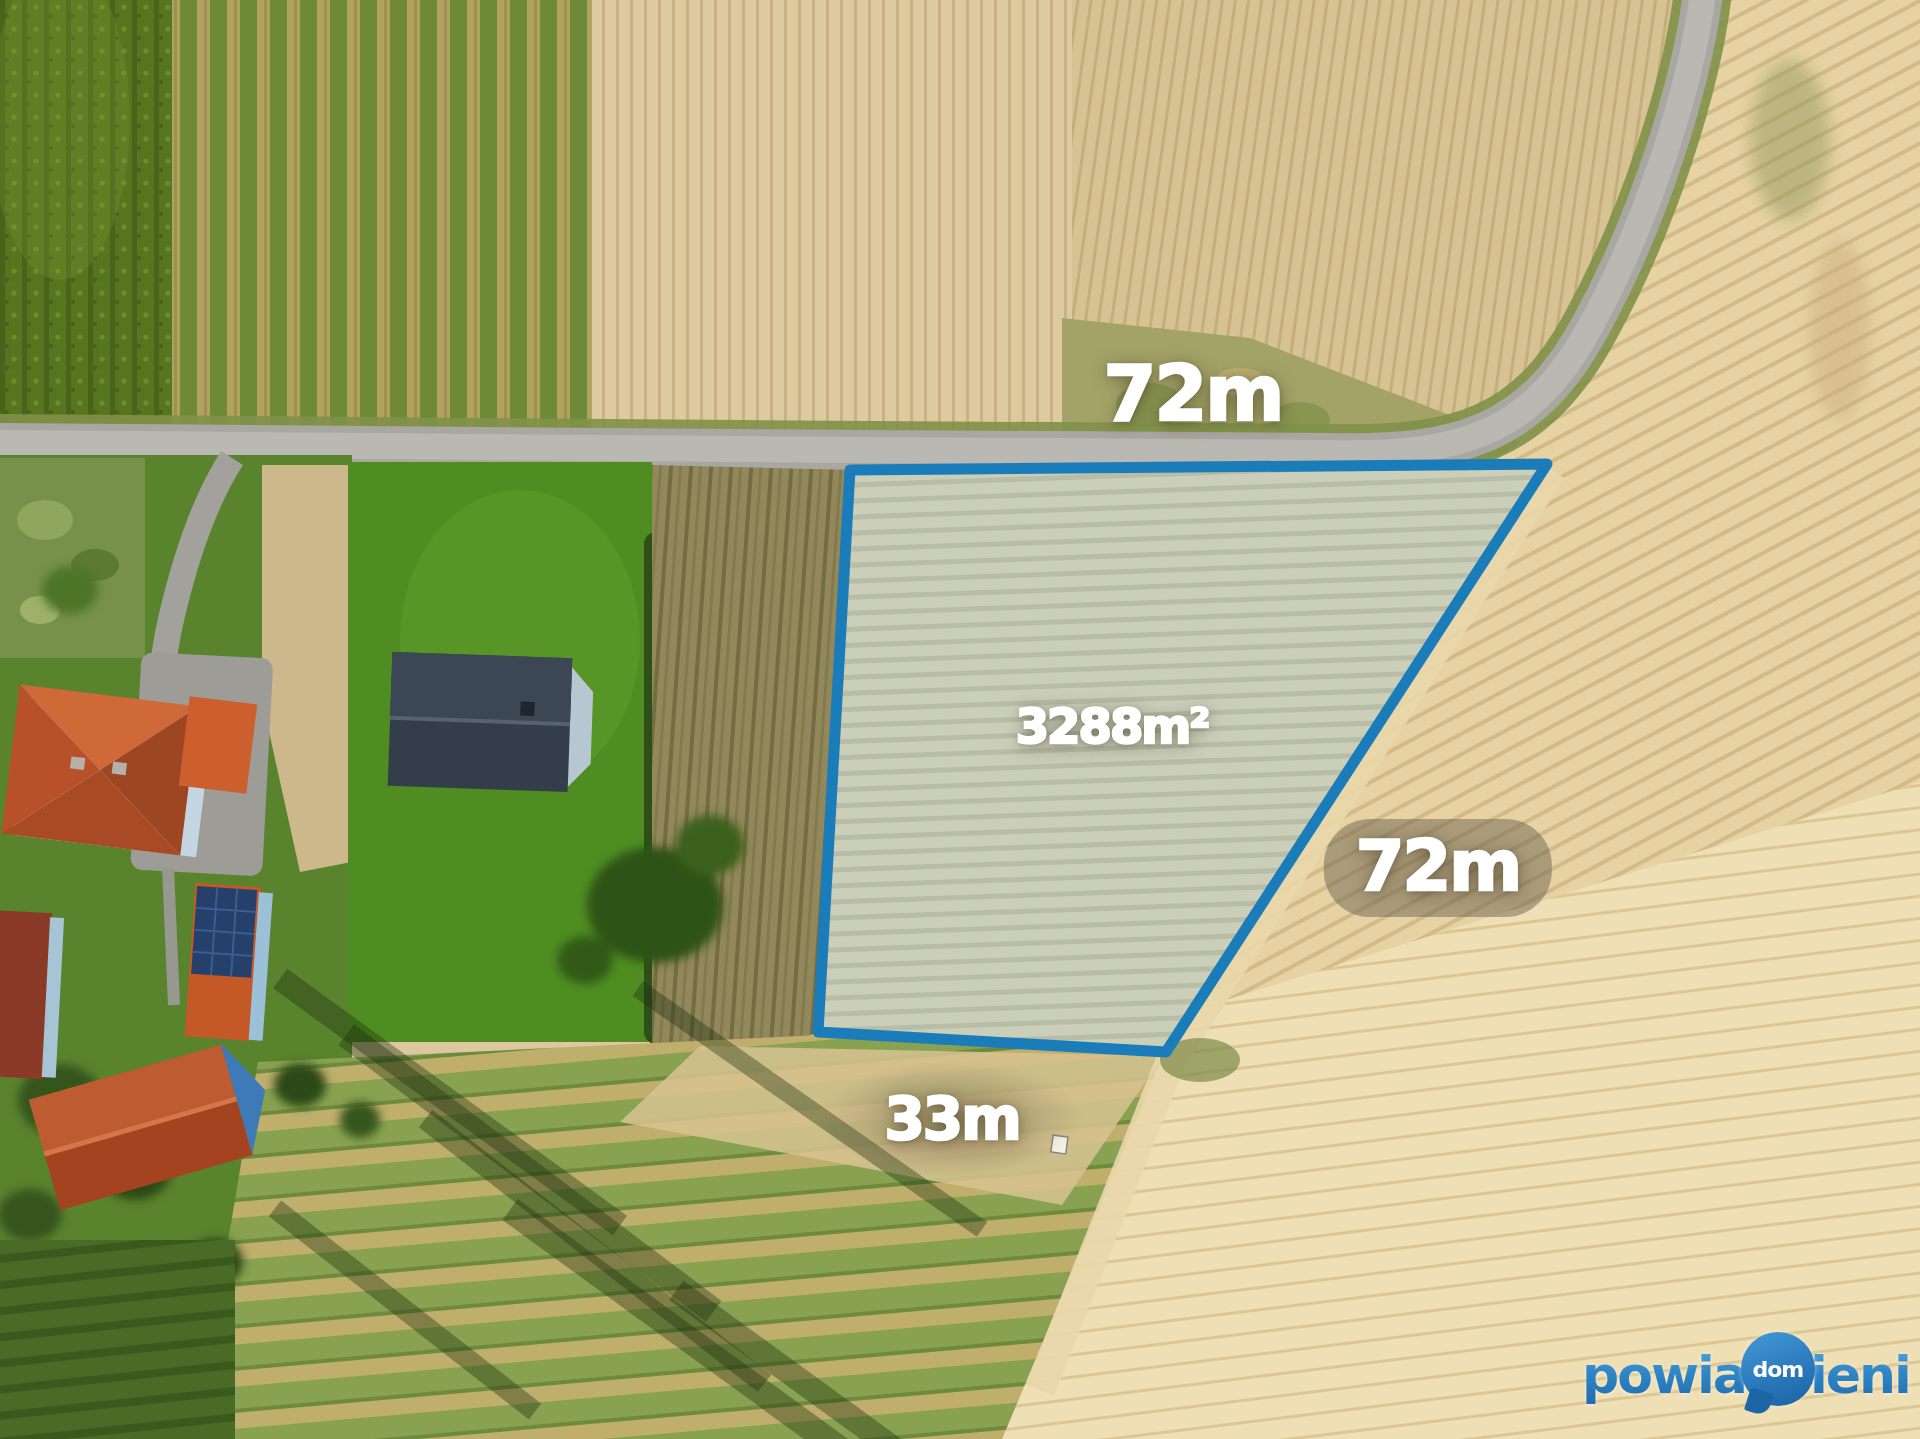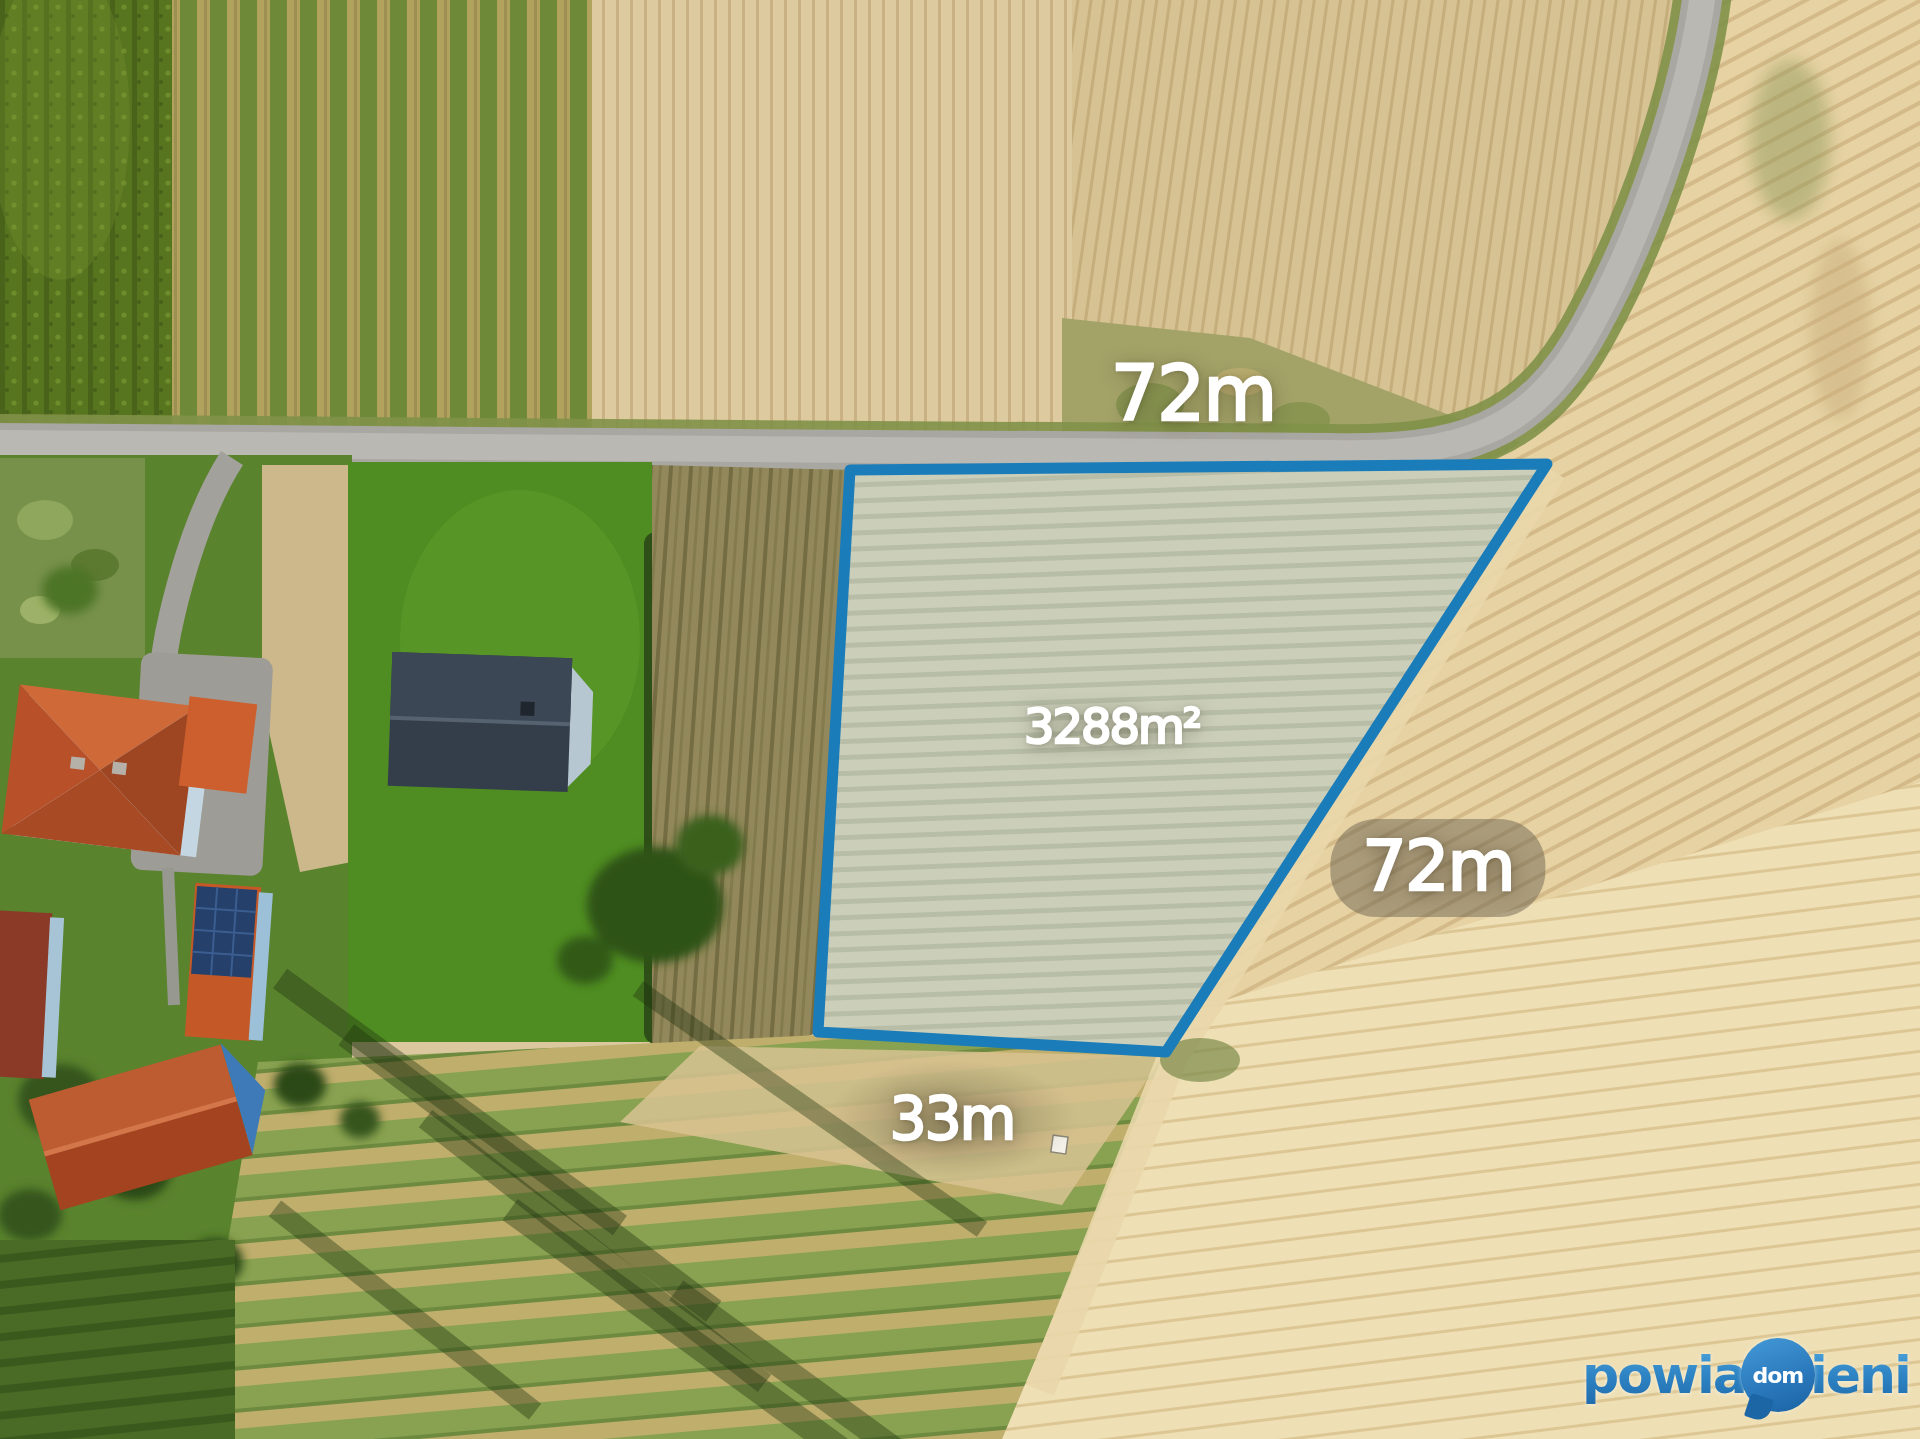--- a/index.html
+++ b/index.html
@@ -1,30 +1,30 @@
 <!DOCTYPE html>
 <html><head>
 <meta charset="utf-8">
 <style>
   html,body{margin:0;padding:0;background:#222;}
   #stage{position:relative;width:1920px;height:1439px;overflow:hidden;
          font-family:"DejaVu Sans","Liberation Sans",sans-serif;}
   #scene{position:absolute;left:0;top:0;}
   .dim-label{position:absolute;transform:translate(-50%,-50%);color:#fff;
-    font-weight:400;letter-spacing:-2px;white-space:nowrap;line-height:1;
+    font-weight:700;letter-spacing:-2px;white-space:nowrap;line-height:1;
     -webkit-text-stroke:2.5px #ffffff;
     text-shadow:0 3px 18px rgba(52,44,22,.55),0 1px 5px rgba(52,44,22,.35);}
   .lbl-top{left:1193px;top:394px;font-size:76px;}
   .lbl-left{left:722px;top:747px;font-size:78px;}
   .lbl-area{left:1112px;top:726px;font-size:48px;}
   .lbl-right{left:1438px;top:868px;font-size:70px;
     background:rgba(104,96,78,.48);border-radius:46px;padding:12px 32px 16px;}
   .lbl-bottom{left:952px;top:1119px;font-size:58px;padding:30px 64px;
     background:radial-gradient(closest-side,rgba(86,78,58,.45),rgba(86,78,58,0));}
-  #logo{position:absolute;left:1582px;top:1332px;display:flex;align-items:center;
+  #logo{position:absolute;left:1582px;top:1332px;display:flex;
     height:86px;}
   .logo-text{font-size:52px;font-weight:700;letter-spacing:-2px;line-height:86px;
     background:linear-gradient(180deg,#5fb5e6 0%,#2e84c4 50%,#1a61a3 100%);
     -webkit-background-clip:text;background-clip:text;color:transparent;
     filter:drop-shadow(0 1px 2px rgba(255,255,255,.55));}
   #logo-bubble{position:relative;width:74px;height:74px;margin:0 -5px;flex:none;
     border-radius:50%;z-index:2;
     background:linear-gradient(160deg,#459ad7 0%,#2b7abd 55%,#1a62a3 100%);
     box-shadow:0 0 4px rgba(255,255,255,.5);}
   #logo-bubble .bubble-word{position:absolute;left:0;top:0;width:100%;height:100%;

